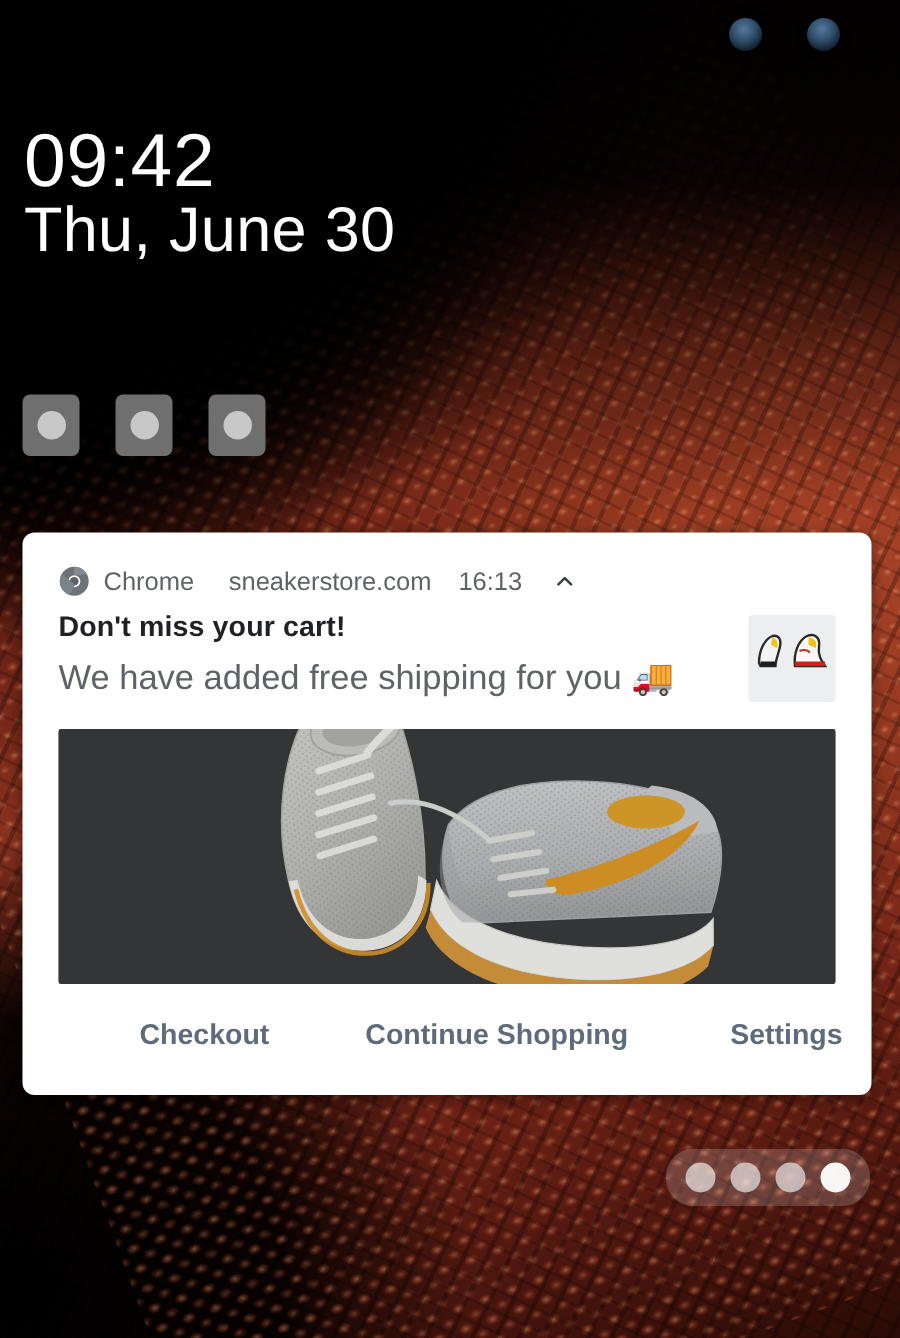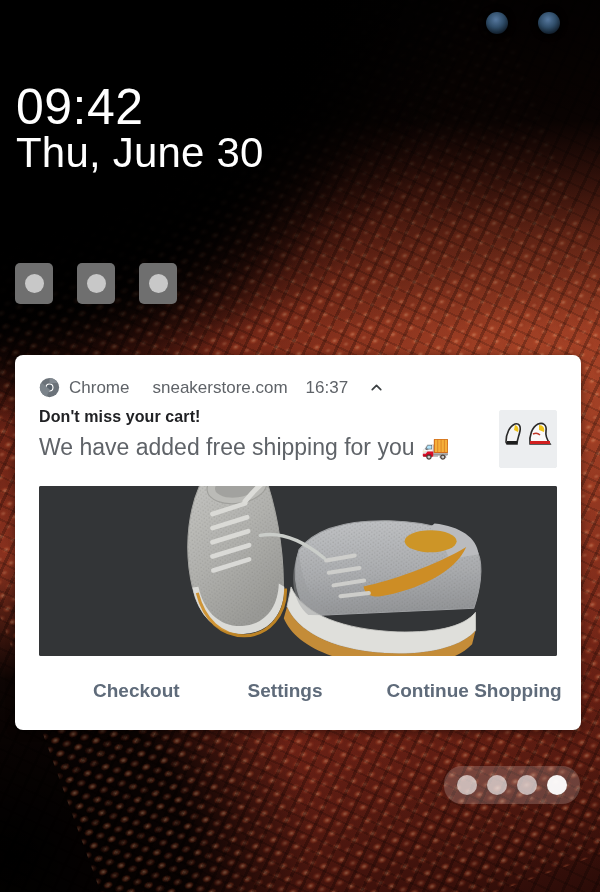--- a/index.html
+++ b/index.html
@@ -174,21 +174,21 @@
     align-items: center;
   }
 
   .notif-body {
     display: flex;
     padding: 10px 24px 0 24px;
     align-items: flex-start;
   }
   .notif-text { flex: 1 1 auto; min-width: 0; }
   .notif-title {
-    font-size: 16px;
+    font-size: 19px;
     font-weight: 700;
     color: #202124;
     letter-spacing: 0.1px;
   }
   .notif-sub {
     margin-top: 8px;
     font-size: 23px;
     color: #5f6368;
     font-weight: 400;
   }
@@ -292,21 +292,21 @@
           <circle cx="12" cy="12" r="11" fill="#6b7279"></circle>
           <circle cx="12" cy="12" r="4.6" fill="#ffffff"></circle>
           <circle cx="12" cy="12" r="3.3" fill="#59626b"></circle>
           <path d="M12 1 A11 11 0 0 1 21.5 6.6 L12 7.4 Z" fill="#838a91"></path>
           <path d="M2.6 6.2 A11 11 0 0 0 8.5 22.4 L12.6 14.6 Z" fill="#7b838a"></path>
         </svg>
       </span>
       <span class="notif-app">Chrome</span>
       <span class="notif-sep"></span>
       <span class="notif-site">sneakerstore.com</span>
-      <span class="notif-time">16:37</span>
+      <span class="notif-time">16:13</span>
       <span class="chevron">
         <svg viewBox="0 0 24 24" width="17" height="17">
           <path d="M6 15 L12 9 L18 15" fill="none" stroke="#3c4043" stroke-width="2.4" stroke-linecap="round" stroke-linejoin="round"></path>
         </svg>
       </span>
     </div>
 
     <div class="notif-body">
       <div class="notif-text">
         <div class="notif-title">Don't miss your cart!</div>
@@ -404,22 +404,22 @@
           <path d="M44 62 C20 46 -2 40 -22 46" fill="none" stroke="#dfe2de" stroke-width="3.4" stroke-linecap="round"></path>
         </g>
 
         <rect width="518" height="170" fill="none"></rect>
         <rect x="0" y="0" width="518" height="170" fill="rgba(20,21,22,0.10)"></rect>
       </svg>
     </div>
 
     <div class="notif-actions">
       <button class="action act-1">Checkout</button>
+      <button class="action act-2">Continue Shopping</button>
       <button class="action act-3">Settings</button>
-      <button class="action act-2">Continue Shopping</button>
     </div>
   </div>
 
   <div class="page-dots">
     <div class="pdot"></div>
     <div class="pdot"></div>
     <div class="pdot"></div>
     <div class="pdot active"></div>
   </div>
 

